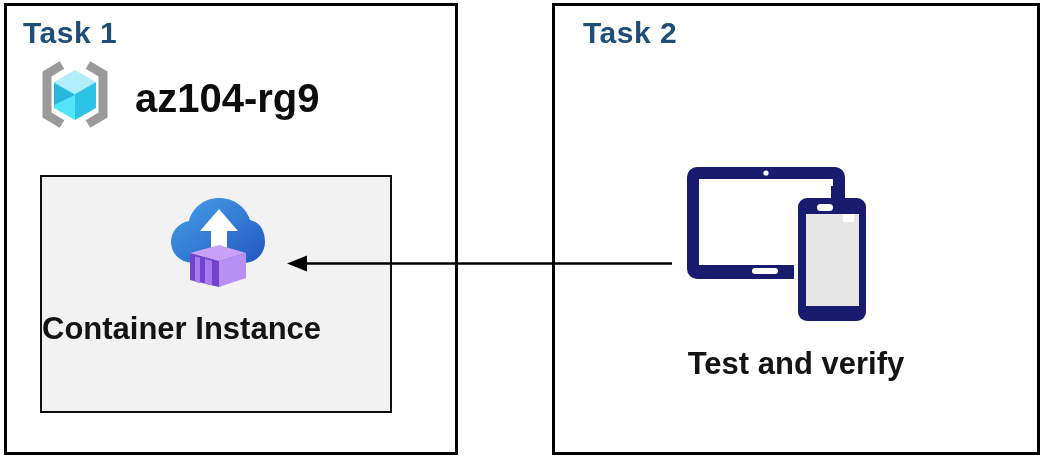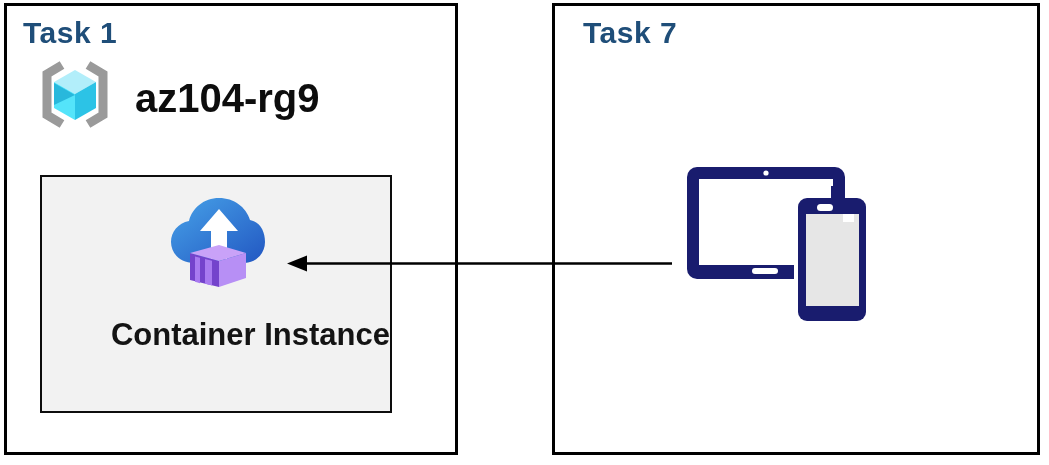--- a/index.html
+++ b/index.html
@@ -23,22 +23,22 @@
     position: absolute; left: 24px; top: 52px;
     display: flex; align-items: center; gap: 16px;
   }
   .rg-name { font-size: 40px; font-weight: 700; color: #0d0d0d; }
   .inner-box {
     position: absolute; left: 33px; top: 169px; width: 352px; height: 238px;
     background: #f2f2f2; border: 2px solid #0d0d0d;
   }
   .ci-icon { position: absolute; left: 124px; top: 14px; }
   .inner-label {
-    position: absolute; left: 0; top: 140px; width: 100%;
-    text-align: right; font-size: 31px; font-weight: 700; color: #141414;
+    position: absolute; left: 0; top: 134px; width: 100%;
+    text-align: left; font-size: 31px; font-weight: 700; color: #141414;
   }
   .devices-icon { position: absolute; left: 116px; top: 156px; }
   .task2-label {
     position: absolute; left: 0; top: 340px; width: 100%;
     text-align: center; font-size: 31px; font-weight: 700; color: #141414;
   }
   .arrow-overlay {
     position: absolute; left: 0; top: 0; width: 1049px; height: 465px;
     pointer-events: none; z-index: 6;
   }
@@ -85,41 +85,42 @@
           <polygon points="29,65.5 34,66.8 34,92.2 29,90.8" fill="#a87af0"></polygon>
           <polygon points="39,68 46,69.8 46,94.6 39,92.8" fill="#a87af0"></polygon>
           <polygon points="24,62 53,54 80,62 53,70" fill="#c9a2f8"></polygon>
         </g>
       </svg>
       <div class="inner-label">Container Instance</div>
     </div>
   </div>
 
   <div class="task-box right">
-    <div class="task-title">Task 7</div>
+    <div class="task-title">Task 2</div>
 
     <svg class="devices-icon" width="200" height="168" viewBox="0 0 200 168">
 
       <g>
         <rect x="16" y="5" width="158" height="112" rx="10" fill="#191c6e"></rect>
         <rect x="28" y="17" width="134" height="86" fill="#ffffff"></rect>
         <circle cx="95" cy="11" r="2.6" fill="#ffffff"></circle>
         <rect x="81" y="106" width="26" height="6" rx="3" fill="#ffffff"></rect>
       </g>
 
       <g>
         <rect x="123" y="32" width="76" height="131" rx="11" fill="#ffffff"></rect>
         <rect x="160" y="24" width="14" height="16" fill="#191c6e"></rect>
         <rect x="127" y="36" width="68" height="123" rx="9" fill="#191c6e"></rect>
         <rect x="135" y="52" width="53" height="92" fill="#e6e6e6"></rect>
         <rect x="172" y="52" width="11" height="8" fill="#ffffff"></rect>
         <rect x="146" y="42" width="16" height="7" rx="3.5" fill="#ffffff"></rect>
       </g>
     </svg>
 
+    <div class="task2-label">Test and verify</div>
   </div>
 
   <svg class="arrow-overlay" viewBox="0 0 1049 465">
     <line x1="672" y1="263.5" x2="306" y2="263.5" stroke="#000000" stroke-width="2.6"></line>
     <polygon points="287,263.5 307,255.5 307,271.5" fill="#000000"></polygon>
   </svg>
 
 </div>
 
 </body></html>

